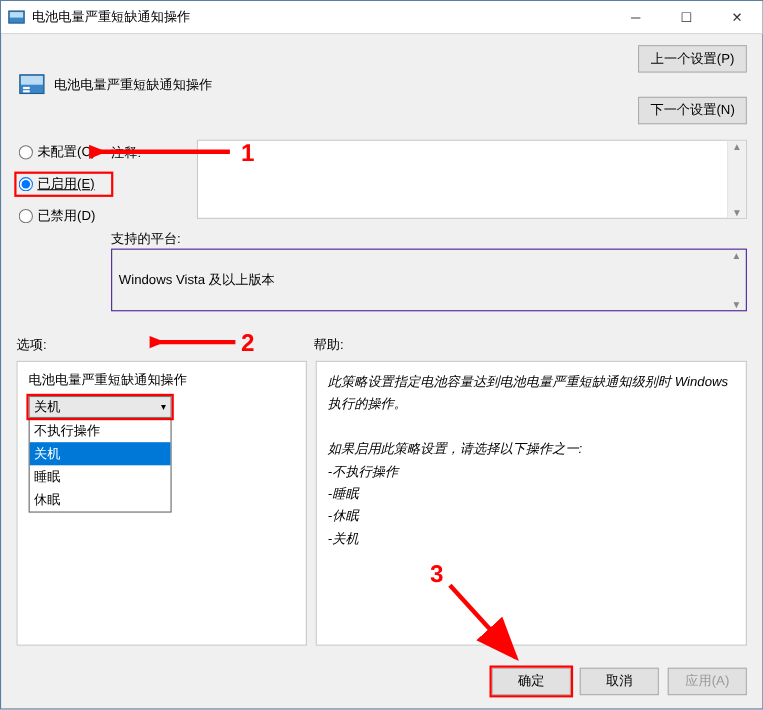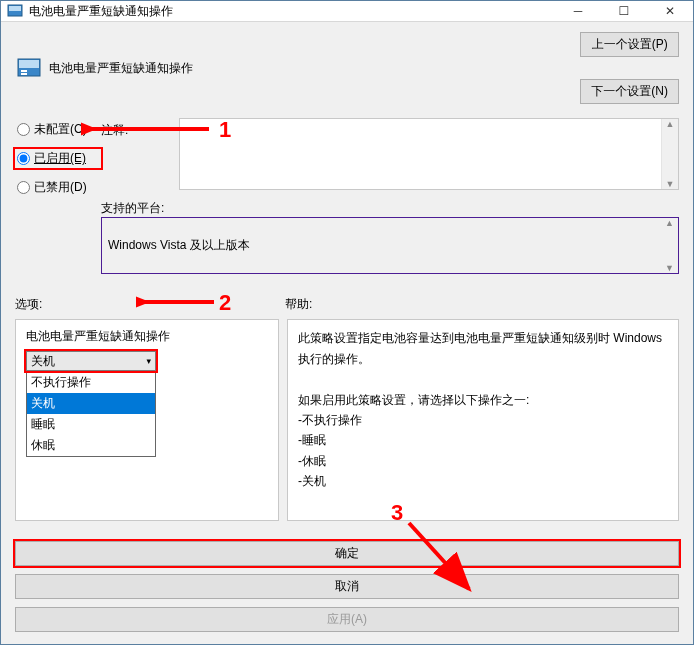--- a/index.html
+++ b/index.html
@@ -67,35 +67,35 @@
     padding:19px 6px; position:relative;
   }
   .platform-box .sb{position:absolute;right:0;top:0;bottom:0;width:17px;display:flex;flex-direction:column;justify-content:space-between;align-items:center;}
   .section-labels { display:flex; margin-top:22px; }
   .section-labels .left { width:270px; }
   .panels { display:flex; gap:8px; margin-top:6px; flex:1; min-height:0; }
   .panel {
     background:#fff; border:1px solid #c8c8c8; padding:8px 10px; overflow:hidden;
   }
   .panel.left { width:264px; }
-  .panel.right { flex:1; line-height:1.7; }
+  .panel.right { flex:1; line-height:1.7;font-style:italic; }
   .opt-title { margin-bottom:6px; }
   .dropdown {
     width:130px; height:20px; border:1px solid #7a7a7a; background:#e8e8e8;
     display:flex; align-items:center; padding:0 4px; position:relative;
     outline:2px solid #ff0000;
   }
   .dropdown .dd-arrow{ margin-left:auto; font-size:9px;}
   .dd-list {
     width:130px; border:1px solid #666; background:#fff; margin-top:0;
   }
   .dd-item { padding:2px 4px; }
   .dd-item.sel { background:#0078d7; color:#fff; }
   .footer {
-    display:flex; justify-content:flex-end; gap:8px; padding:10px 14px 12px 14px;flex-direction:column;
+    display:flex; justify-content:flex-end; gap:8px; padding:10px 14px 12px 14px;
   }
   .footer .btn { min-width:72px; }
   .footer .btn.highlight { outline:2px solid #ff0000; }
   .footer .btn.disabled { color:#9a9a9a; }
   .annot { position:absolute; color:#ff0000; font-size:22px; font-weight:bold; pointer-events:none;}
   .arrow { position:absolute; pointer-events:none; }
 </style>
 </head>
 <body>
 

